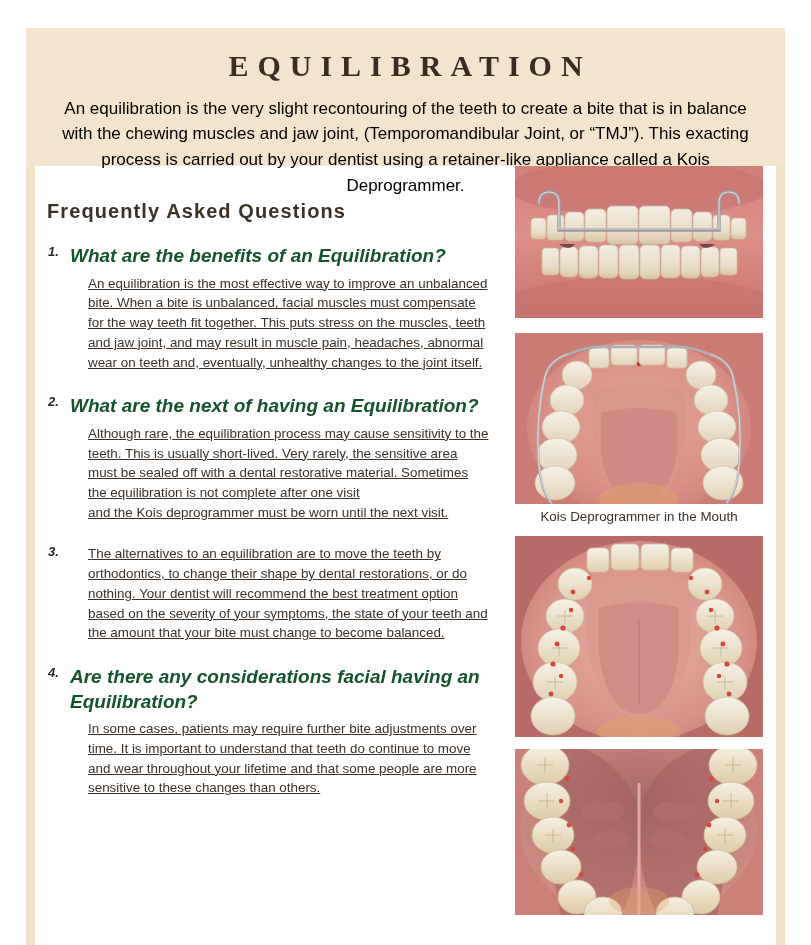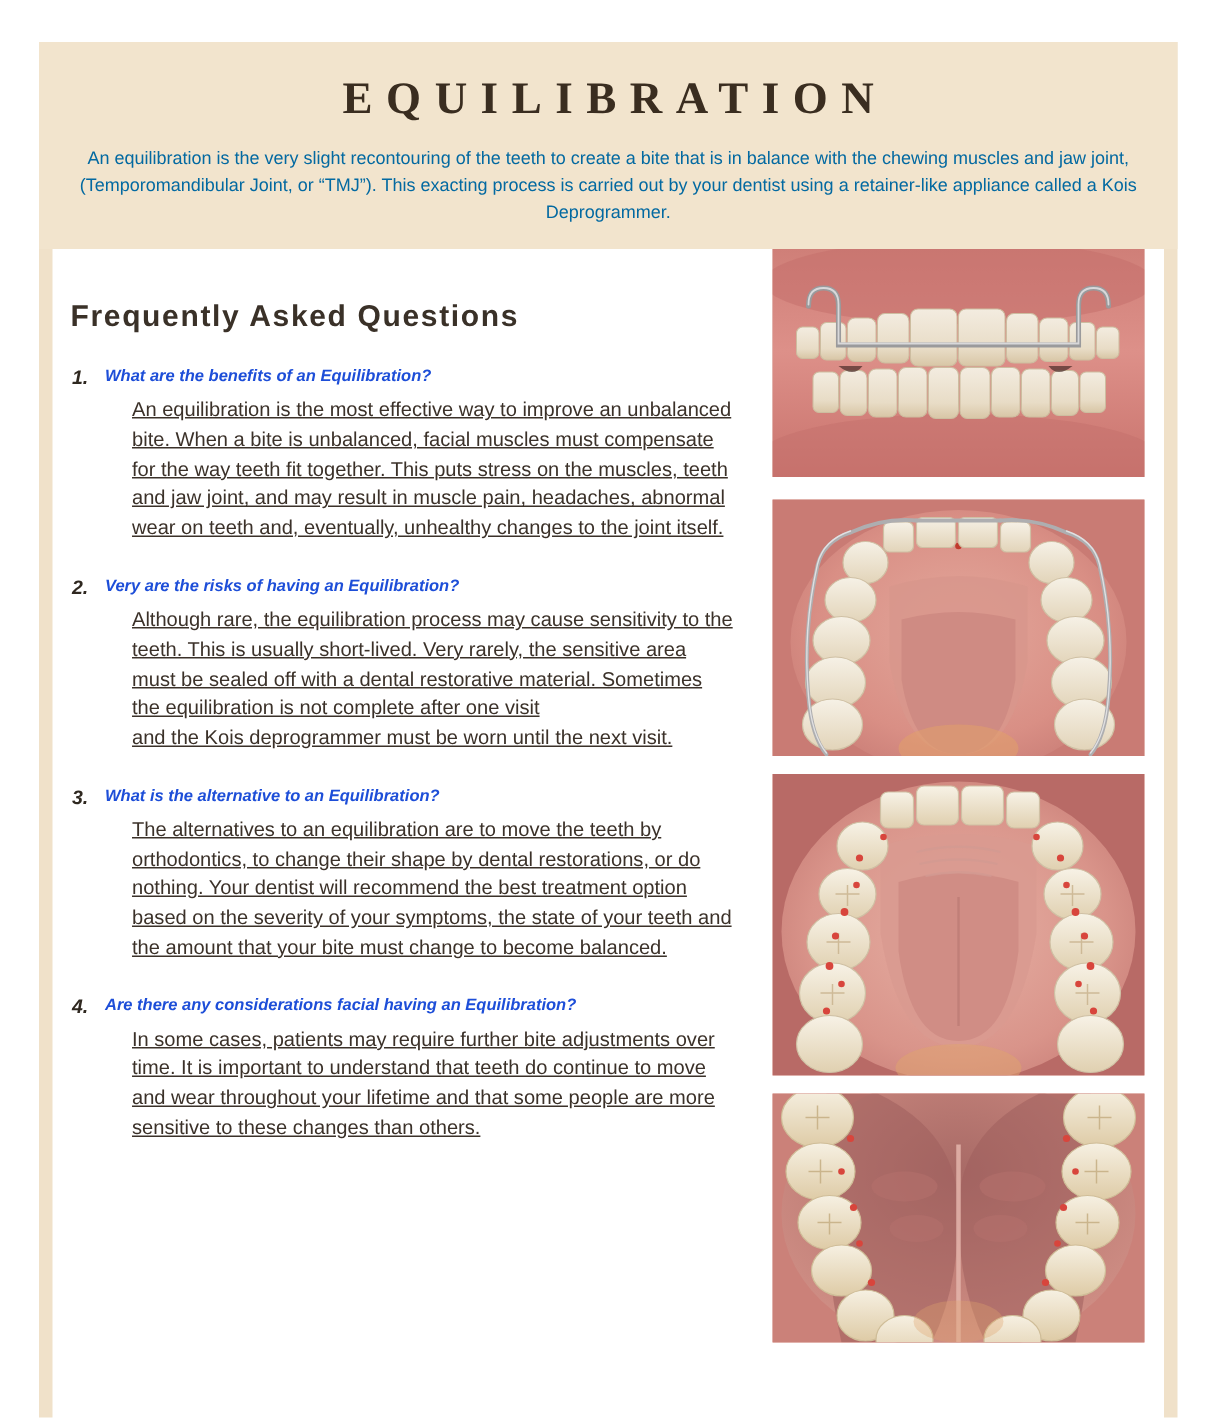--- a/index.html
+++ b/index.html
@@ -54,23 +54,23 @@
     letter-spacing: 9px;
     color: #3a2d20;
     text-indent: 9px;
     line-height: 1.05;
   }
 
   #header-intro {
     margin: 0;
     padding: 14px 22px 0 22px;
     text-align: center;
-    font-size: 12px;
+    font-size: 17px;
     line-height: 1.52;
-    color: #0369a1;
+    color: #000000;
   }
 
   
   #content {
     position: absolute;
     left: 35px;
     top: 166px;
     width: 741px;
     height: 779px;
   }
@@ -109,24 +109,24 @@
     left: 13px;
     top: 0;
     font-size: 13px;
     font-weight: 700;
     font-style: italic;
     color: #2f2820;
   }
 
   .faq-q {
     margin: 0;
-    font-size: 11px;
+    font-size: 19px;
     font-weight: 700;
     font-style: italic;
-    color: #1d4ed8;
+    color: #14532d;
     line-height: 1.3;
   }
 
   .faq-a {
     margin: 5px 0 0 0;
     padding-left: 18px;
     font-size: 13.4px;
     line-height: 1.47;
     color: #3b3129;
     white-space: pre-line;
@@ -185,28 +185,27 @@
       <ol class="faq-list">
 
         <li class="faq-item">
           <span class="faq-num">1.</span>
           <p class="faq-q">What are the benefits of an Equilibration?</p>
           <p class="faq-a">An equilibration is the most effective way to improve an unbalanced bite. When a bite is unbalanced, facial muscles must compensate for the way teeth fit together. This puts stress on the muscles, teeth and jaw joint, and may result in muscle pain, headaches, abnormal wear on teeth and, eventually, unhealthy changes to the joint itself.</p>
         </li>
 
         <li class="faq-item">
           <span class="faq-num">2.</span>
-          <p class="faq-q">Very are the risks of having an Equilibration?</p>
+          <p class="faq-q">What are the next of having an Equilibration?</p>
           <p class="faq-a">Although rare, the equilibration process may cause sensitivity to the teeth. This is usually short-lived. Very rarely, the sensitive area must be sealed off with a dental restorative material. Sometimes the equilibration is not complete after one visit
 and the Kois deprogrammer must be worn until the next visit.</p>
         </li>
 
         <li class="faq-item">
           <span class="faq-num">3.</span>
-          <p class="faq-q">What is the alternative to an Equilibration?</p>
           <p class="faq-a">The alternatives to an equilibration are to move the teeth by orthodontics, to change their shape by dental restorations, or do nothing. Your dentist will recommend the best treatment option based on the severity of your symptoms, the state of your teeth and the amount that your bite must change to become balanced.</p>
         </li>
 
         <li class="faq-item">
           <span class="faq-num">4.</span>
           <p class="faq-q">Are there any considerations facial having an Equilibration?</p>
           <p class="faq-a">In some cases, patients may require further bite adjustments over time. It is important to understand that teeth do continue to move and wear throughout your lifetime and that some people are more sensitive to these changes than others.</p>
         </li>
 
       </ol>
@@ -309,20 +308,21 @@
               <path d="M196 22 q-22 -10 -44 -8"></path>
               <path d="M96 14 l56 0"></path>
             </g>
             <g stroke="#e0e0e2" stroke-width="0.9" fill="none" stroke-linecap="round">
               <path d="M52 21 q-18 6 -22 22 q-10 44 -6 88 q2 26 12 38"></path>
               <path d="M196 21 q18 6 22 22 q10 44 6 88 q-2 26 -12 38"></path>
             </g>
             <ellipse cx="124" cy="166" rx="40" ry="16" fill="#e2a06a" opacity="0.55"></ellipse>
           </svg>
         </div>
+        <p class="photo-caption">Kois Deprogrammer in the Mouth</p>
       </div>
 
       <div class="gap-md"></div>
 
       <div class="photo-block">
         <div class="photo" style="height:201px;">
           <svg class="photo-svg" viewBox="0 0 248 201" preserveAspectRatio="none" aria-hidden="true">
             <defs>
               <radialGradient id="palate3" cx="50%" cy="50%" r="70%">
                 <stop offset="0%" stop-color="#e6b0a4"></stop>

